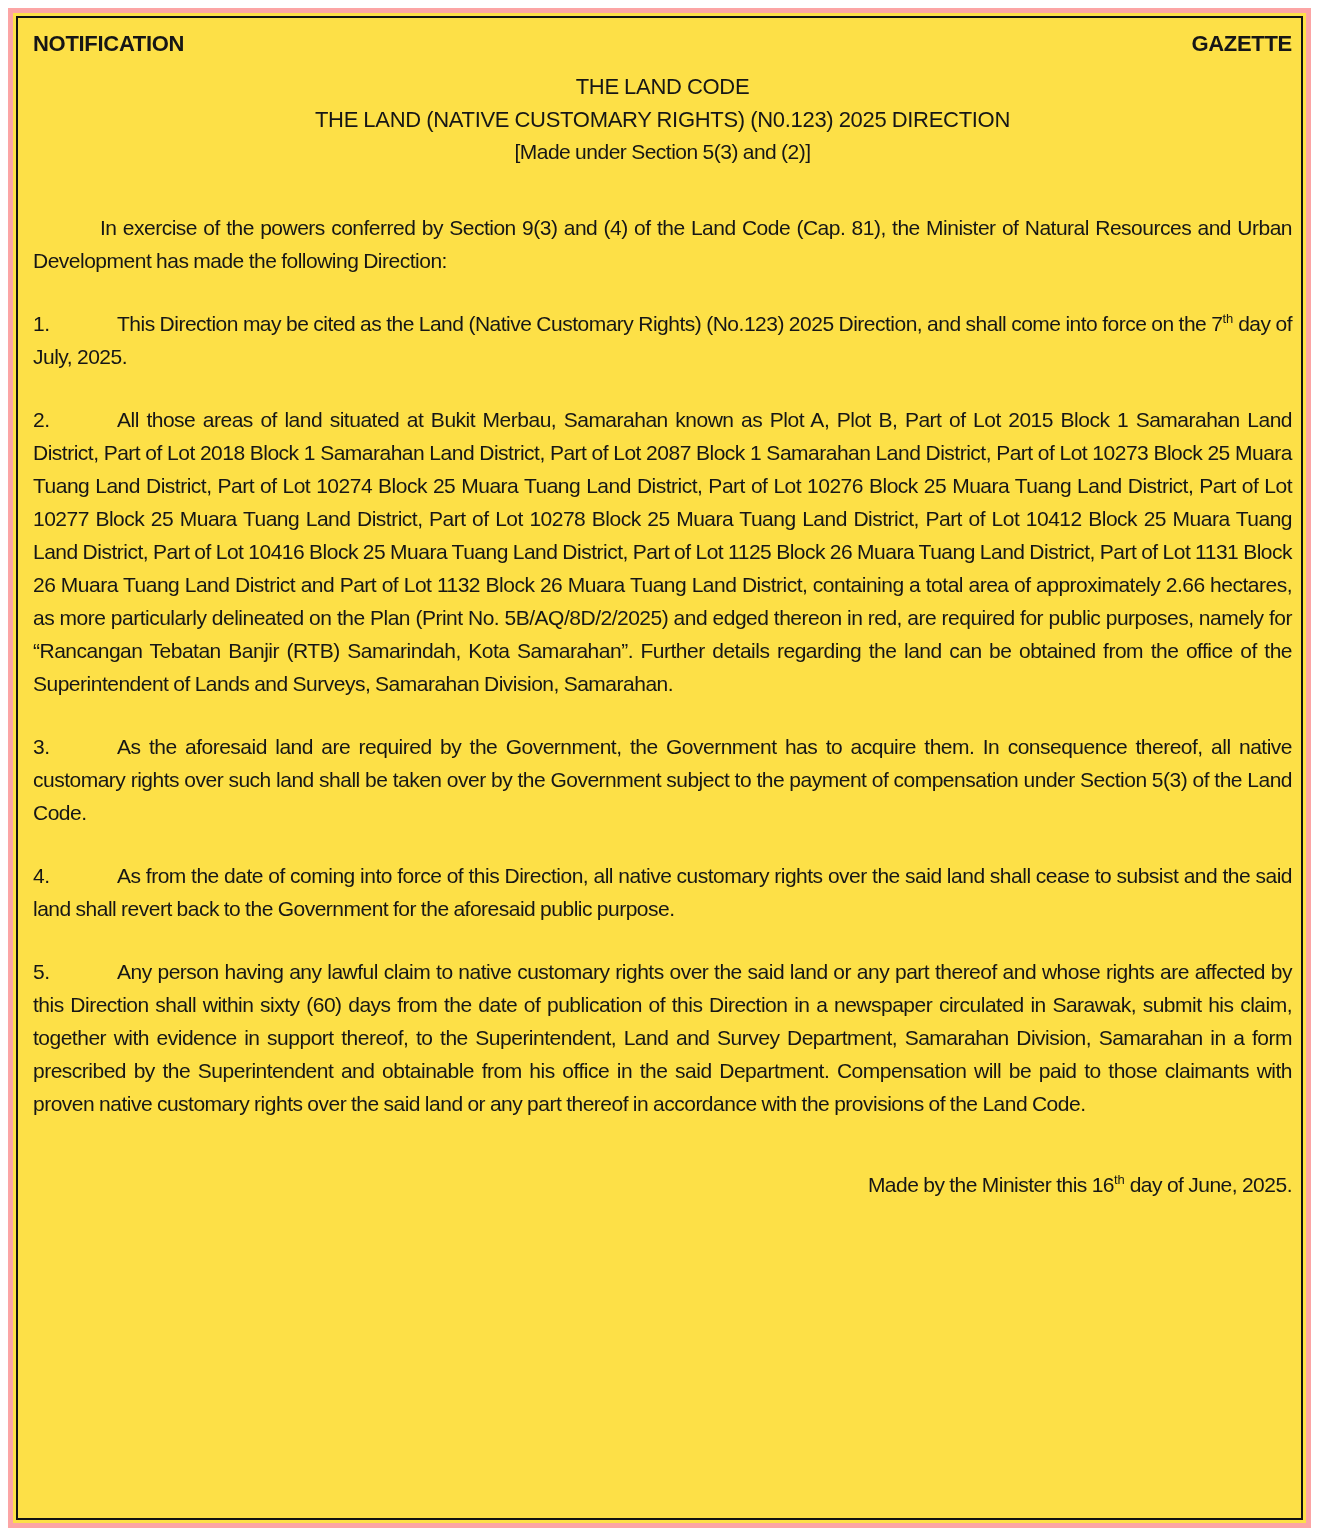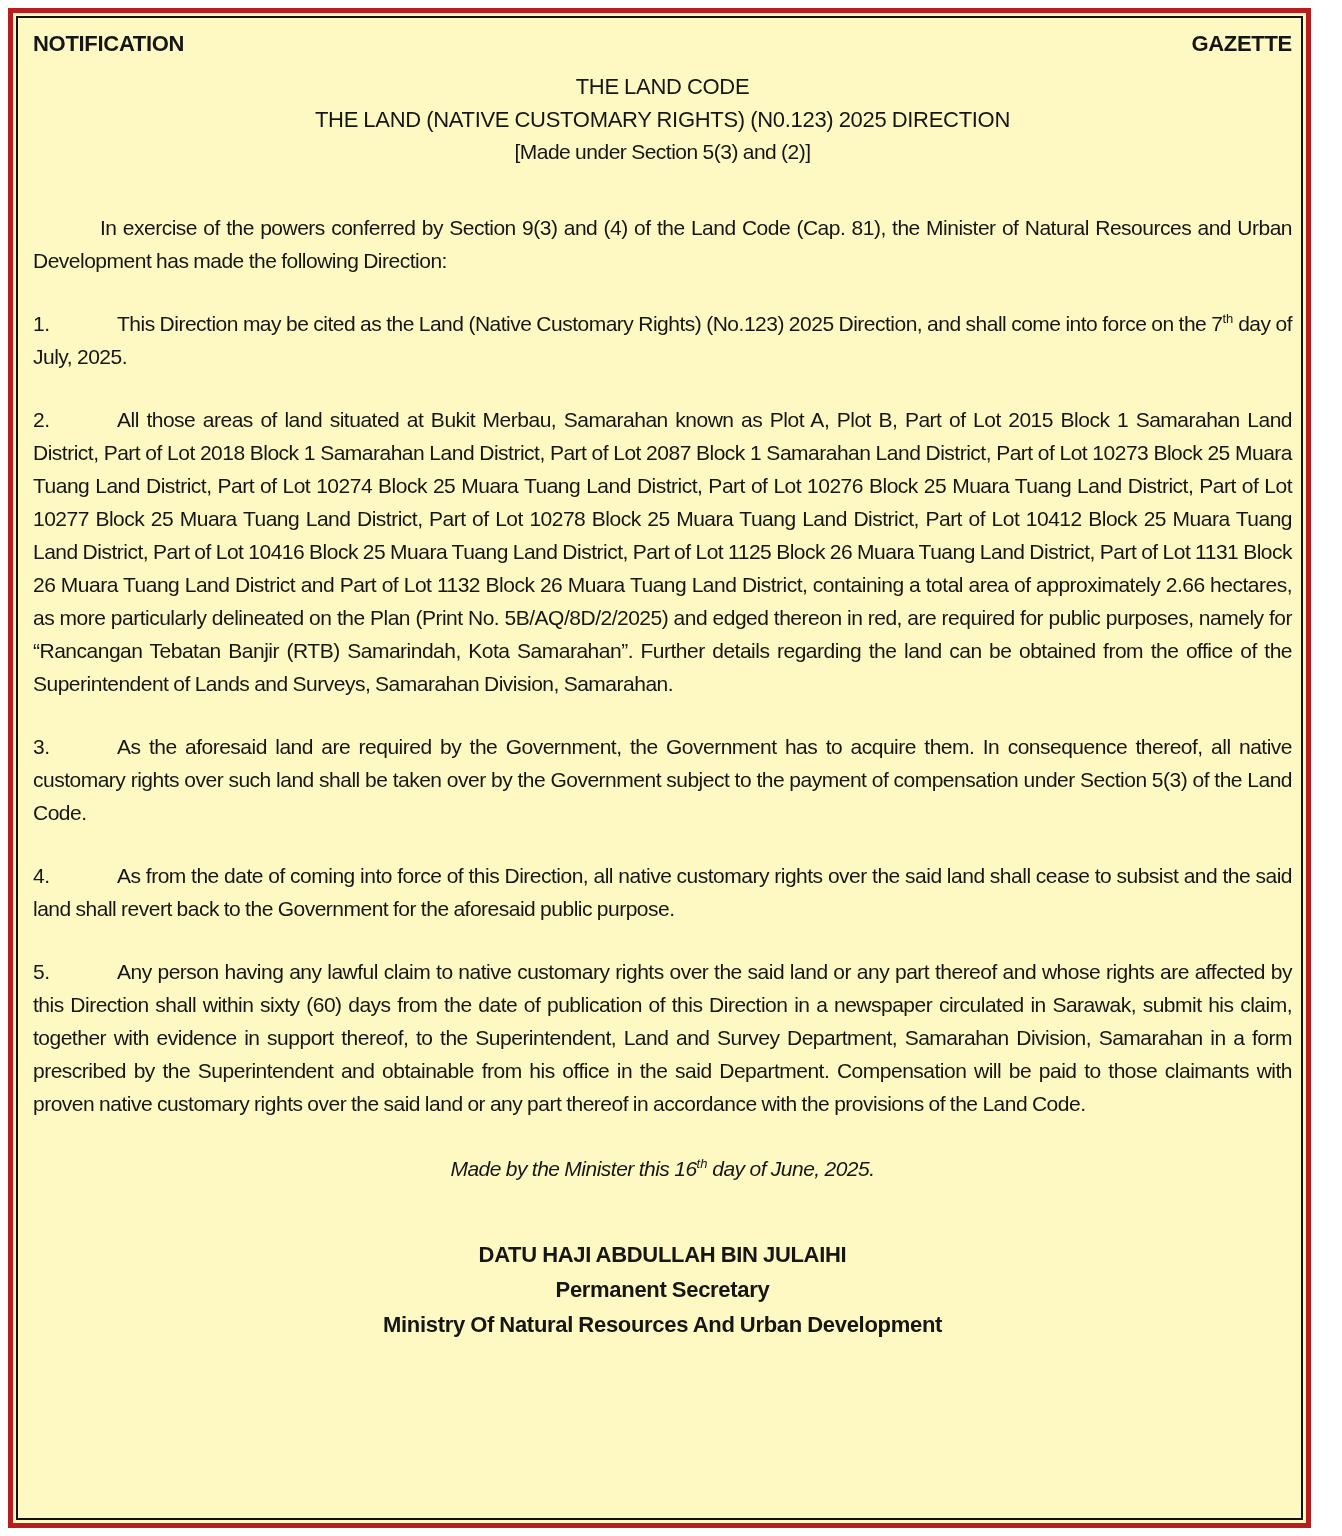--- a/index.html
+++ b/index.html
@@ -13,22 +13,22 @@
     position: relative;
     font-family: "Liberation Sans", sans-serif;
     color: #161616;
   }
   .page-frame {
     position: absolute;
     top: 8px;
     left: 8px;
     right: 31px;
     bottom: 8px;
-    border: 5px solid #b91c1c;
-    background: #fef9c3;
+    border: 5px solid #fca5a5;
+    background: #fde047;
   }
   .inner-frame {
     position: absolute;
     top: 3px;
     left: 3px;
     right: 3px;
     bottom: 3px;
     border: 2px solid #121212;
     overflow: hidden;
   }
@@ -74,23 +74,22 @@
     width: 84px;
     text-indent: 0;
   }
   sup {
     font-size: 0.62em;
     line-height: 0;
     vertical-align: super;
     letter-spacing: 0;
   }
   .made-by {
-    text-align: center;
-    margin-top: 32px;
-    font-style: italic;
+    text-align: right;
+    margin-top: 48px;
   }
   .signature-block {
     text-align: center;
     margin-top: 52px;
     font-weight: 700;
     font-size: 22px;
     line-height: 35px;
     letter-spacing: -0.3px;
   }
 </style>
@@ -118,21 +117,16 @@
           <p class="body-para item-para"><span class="num">1.</span>This Direction may be cited as the Land (Native Customary Rights) (No.123) 2025 Direction, and shall come into force on the 7<sup>th</sup> day of July, 2025.</p>
           <p class="body-para item-para"><span class="num">2.</span>All those areas of land situated at Bukit Merbau, Samarahan known as Plot A, Plot B, Part of Lot 2015 Block 1 Samarahan Land District, Part of Lot 2018 Block 1 Samarahan Land District, Part of Lot 2087 Block 1 Samarahan Land District, Part of Lot 10273 Block 25 Muara Tuang Land District, Part of Lot 10274 Block 25 Muara Tuang Land District, Part of Lot 10276 Block 25 Muara Tuang Land District, Part of Lot 10277 Block 25 Muara Tuang Land District, Part of Lot 10278 Block 25 Muara Tuang Land District, Part of Lot 10412 Block 25 Muara Tuang Land District, Part of Lot 10416 Block 25 Muara Tuang Land District, Part of Lot 1125 Block 26 Muara Tuang Land District, Part of Lot 1131 Block 26 Muara Tuang Land District and Part of Lot 1132 Block 26 Muara Tuang Land District, containing a total area of approximately 2.66 hectares, as more particularly delineated on the Plan (Print No. 5B/AQ/8D/2/2025) and edged thereon in red, are required for public purposes, namely for “Rancangan Tebatan Banjir (RTB) Samarindah, Kota Samarahan”. Further details regarding the land can be obtained from the office of the Superintendent of Lands and Surveys, Samarahan Division, Samarahan.</p>
           <p class="body-para item-para"><span class="num">3.</span>As the aforesaid land are required by the Government, the Government has to acquire them. In consequence thereof, all native customary rights over such land shall be taken over by the Government subject to the payment of compensation under Section 5(3) of the Land Code.</p>
           <p class="body-para item-para"><span class="num">4.</span>As from the date of coming into force of this Direction, all native customary rights over the said land shall cease to subsist and the said land shall revert back to the Government for the aforesaid public purpose.</p>
           <p class="body-para item-para"><span class="num">5.</span>Any person having any lawful claim to native customary rights over the said land or any part thereof and whose rights are affected by this Direction shall within sixty (60) days from the date of publication of this Direction in a newspaper circulated in Sarawak, submit his claim, together with evidence in support thereof, to the Superintendent, Land and Survey Department, Samarahan Division, Samarahan in a form prescribed  by  the Superintendent and obtainable from his office in the said Department. Compensation will be paid to those claimants with proven native customary rights over the said land or any part thereof in accordance with the provisions of the Land Code.</p>
         </div>
 
 
       <p class="made-by">Made by the Minister this 16<sup>th</sup> day of June, 2025.</p>
 
-      <div class="signature-block">
-        <div>DATU HAJI ABDULLAH BIN JULAIHI</div>
-        <div>Permanent Secretary</div>
-        <div>Ministry Of Natural Resources And Urban Development</div>
-      </div>
 
     </div>
   </div>
 </div>
 
 </body></html>

